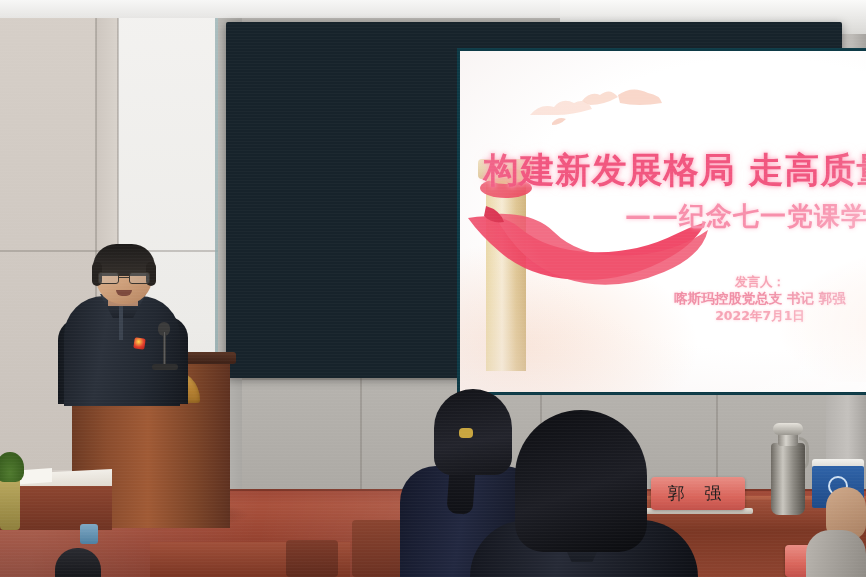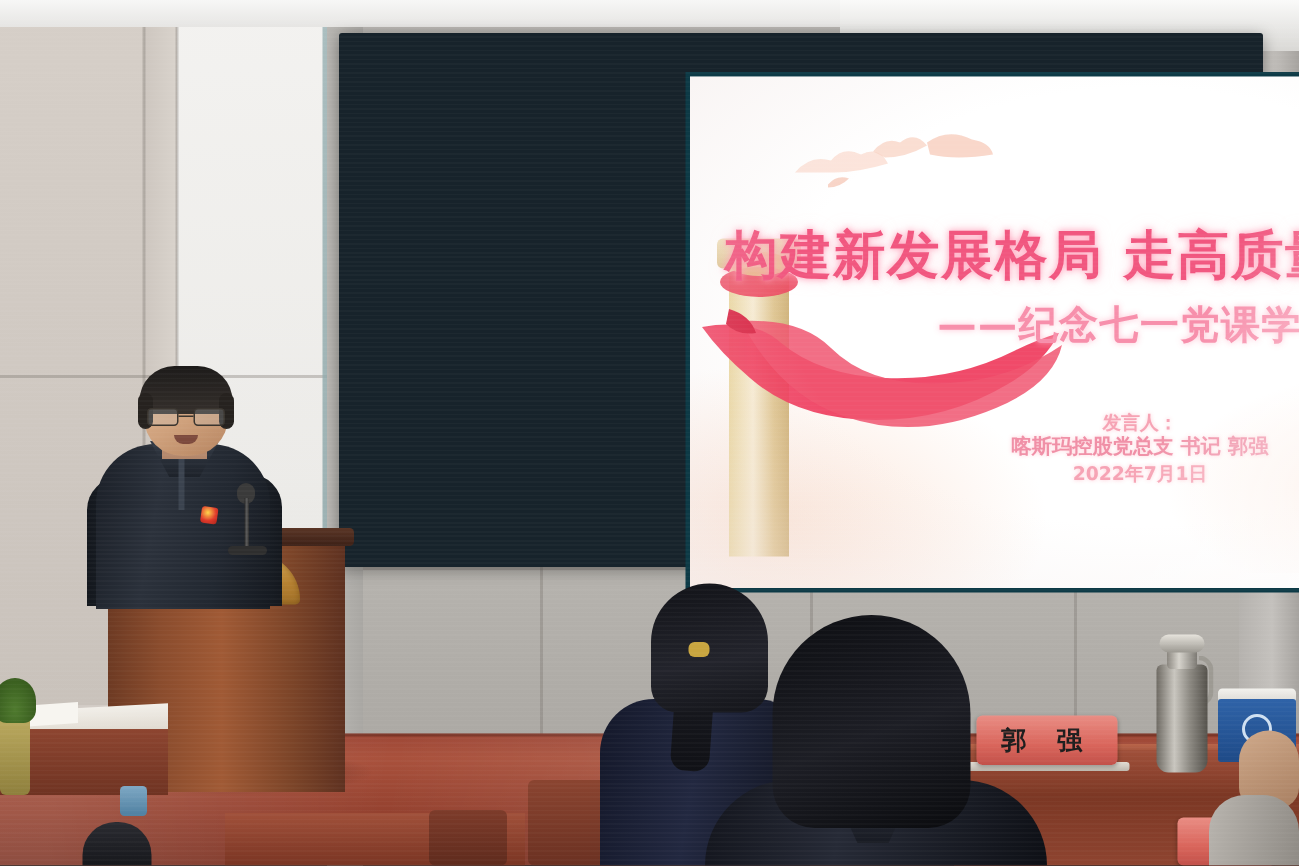--- a/index.html
+++ b/index.html
@@ -184,21 +184,21 @@
   .tissue-box{position:absolute;left:812px;top:466px;width:52px;height:42px;
     background:linear-gradient(180deg,#2f63a8,#1e4a87);border-radius:2px;}
   .tissue-top{position:absolute;left:812px;top:459px;width:52px;height:10px;
     background:linear-gradient(180deg,#f3f2ee,#d8d6d1);border-radius:3px;}
   .tissue-seal{position:absolute;left:828px;top:476px;width:20px;height:20px;
     border:2px solid #cfe0f2;border-radius:50%;}
 
   
   .nameplate{position:absolute;background:linear-gradient(180deg,#e98d84,#d9655b 60%,#c2514a);
     border-radius:4px;display:flex;align-items:center;justify-content:center;
-    color:#1d1d1d;font-weight:bold;letter-spacing:7px;
+    color:#1d1d1d;font-weight:normal;letter-spacing:7px;
     font-family:"DejaVu Sans","Liberation Sans",sans-serif;
     box-shadow:0 1px 3px rgba(0,0,0,.3);}
   .np1{left:651px;top:477px;width:94px;height:33px;font-size:17px;}
   .np1-base{position:absolute;left:645px;top:508px;width:108px;height:6px;
     background:linear-gradient(180deg,#e2ddd4,#bdb7ad);border-radius:2px;}
   .np2{left:785px;top:545px;width:66px;height:32px;font-size:15px;}
 
   
   .aud1-hair{position:absolute;left:434px;top:389px;width:78px;height:86px;
     background:linear-gradient(170deg,#121318,#23242c 60%,#14151a);

